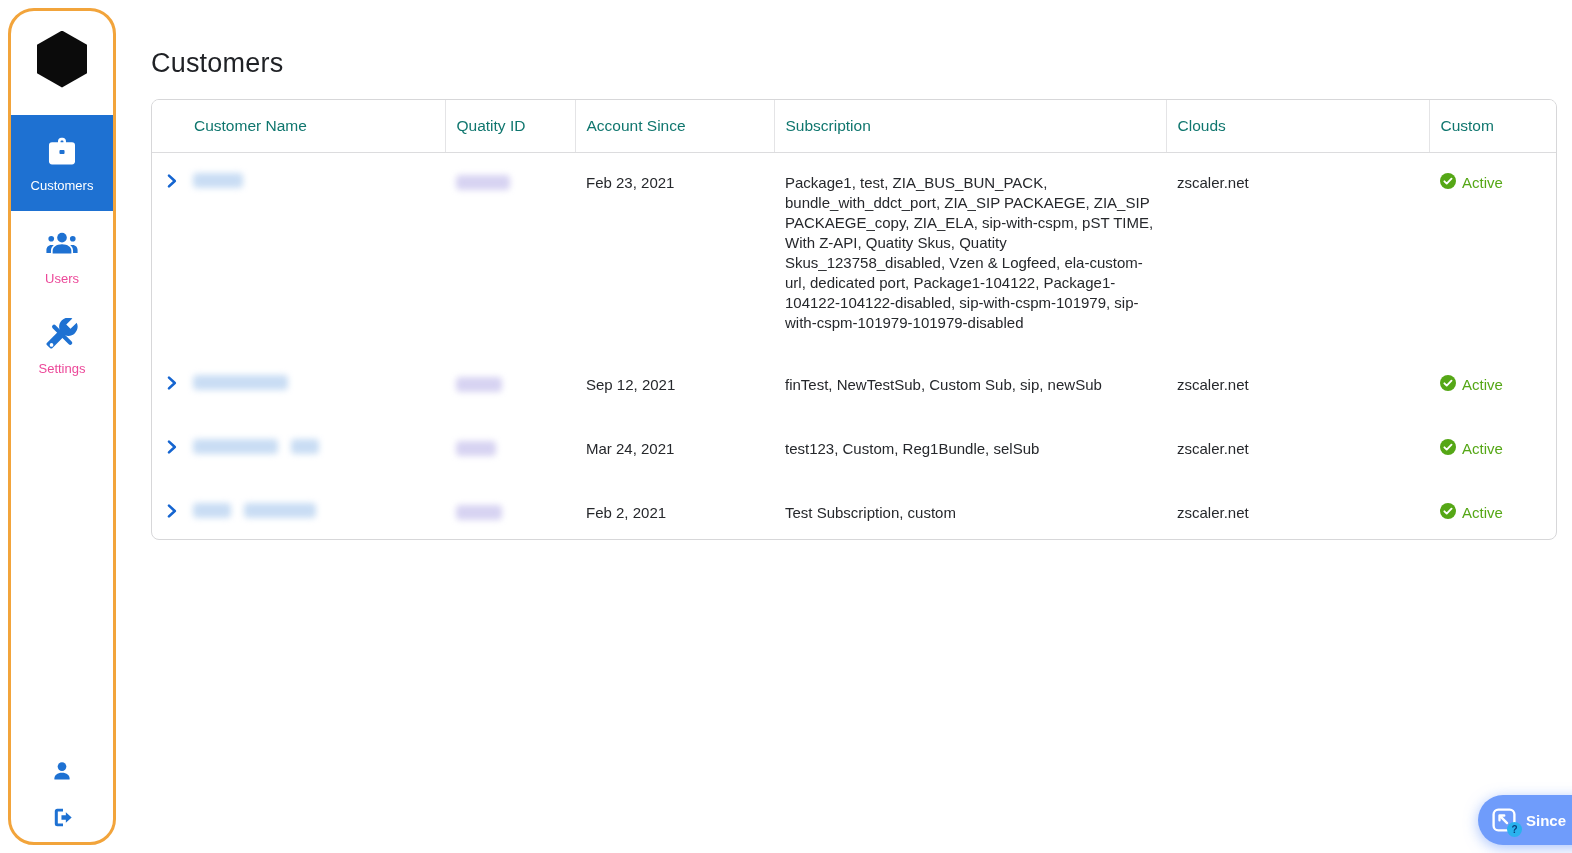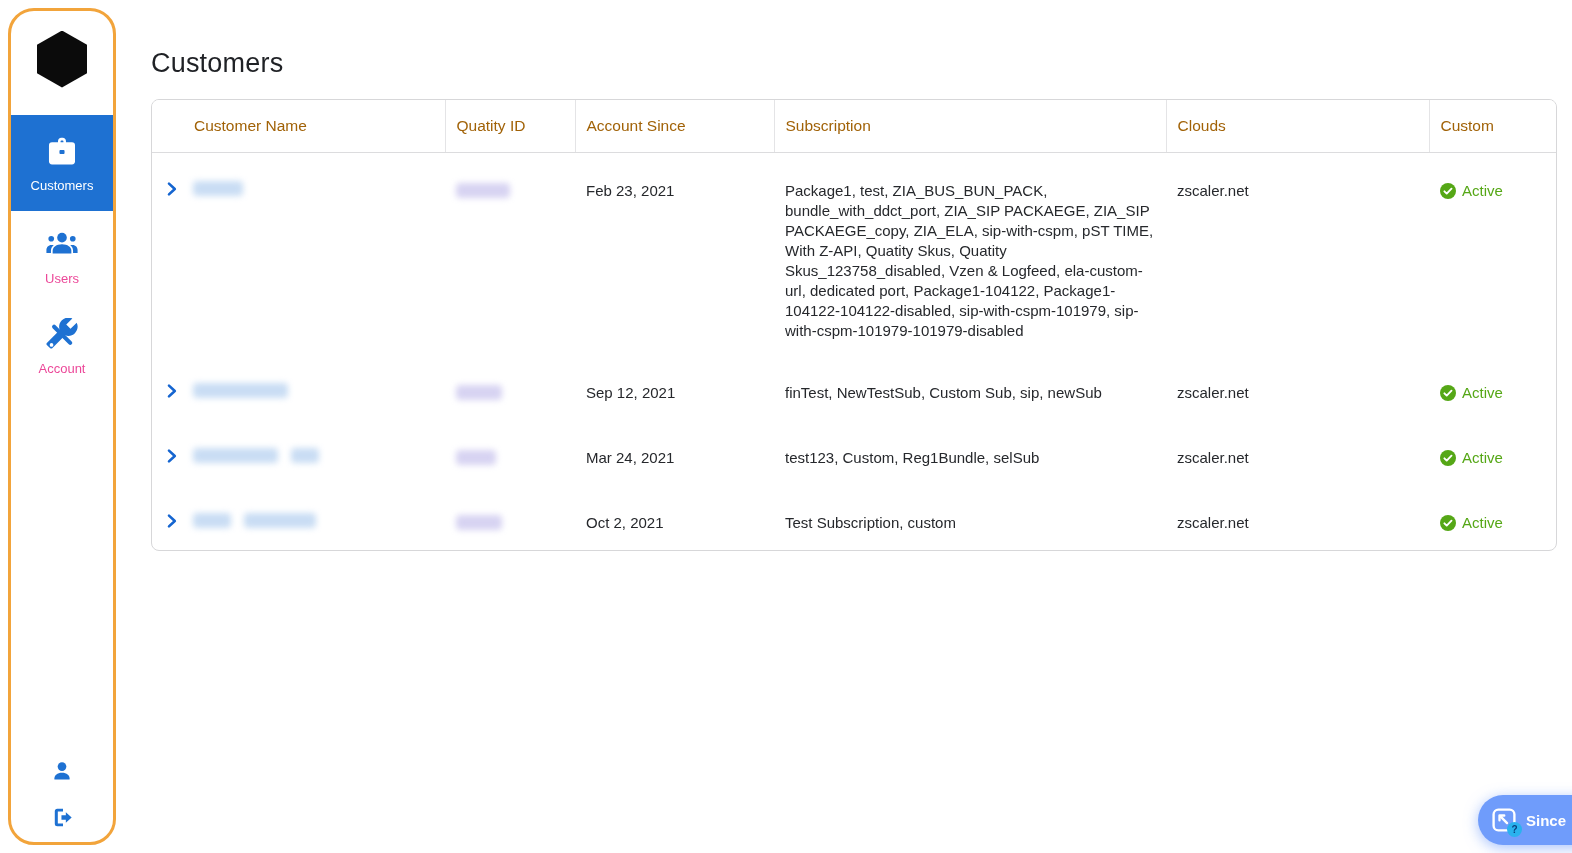--- a/index.html
+++ b/index.html
@@ -51,45 +51,45 @@
     margin:48px 0 20px;
     font-size:27px; font-weight:400; color:#1f2125; letter-spacing:0.2px;
   }
   .table-card {
     border:1px solid #d7d7d9; border-radius:8px;
     width:1406px; overflow:hidden; background:#fff;
   }
   table { border-collapse:collapse; width:100%; table-layout:fixed; }
   thead th {
     height:52px; text-align:left; vertical-align:middle;
-    font-weight:400; font-size:15.5px; color:#a16207;
+    font-weight:400; font-size:15.5px; color:#0f766e;
     padding:0 11px;
     border-bottom:1px solid #dcdcde;
     border-right:1px solid #e4e4e6;
     background:#fff;
   }
   thead th:last-child { border-right:none; }
   thead th:first-child { padding-left:42px; }
   tbody td {
     vertical-align:top;
     padding:10px 12px 32px 11px;
     font-size:15px; line-height:20px; color:#26282c;
   }
-  tbody tr:first-child td { padding-top:28px; }
+  tbody tr:first-child td { padding-top:20px; }
   tbody tr:last-child td { padding-bottom:14px; }
   .name-wrap { display:flex; align-items:center; gap:13px; padding-left:1px; }
   .chev { line-height:0; cursor:pointer; flex:0 0 auto; }
   .chev svg { width:16px; height:16px; }
   .redact {
     display:inline-block; height:15px; border-radius:4px;
     filter:blur(3px);
   }
   .redact-name { background:#c9ddf4; }
   .redact-acct { background:#d7d3f2; margin-top:2px; }
-  .status { display:inline-flex; align-items:center; gap:6px; color:#55a716; }
+  .status { display:inline-flex; gap:6px; color:#55a716; }
   .status svg { width:16px; height:16px; flex:0 0 auto; }
 
   
   .help-pill {
     position:absolute; right:-32px; bottom:8px;
     height:50px; width:126px;
     border:none; border-radius:25px;
     background:#6f9cfb; color:#ffffff;
     display:flex; align-items:center; gap:9px;
     padding:0 20px 0 13px;
@@ -134,21 +134,21 @@
     </svg>
     <span>Users</span>
   </div>
 
   <div class="nav-item">
     <svg viewBox="0 0 24 24">
       <rect x="10.7" y="2.5" width="2.9" height="19" rx="1.45" transform="rotate(-45 12 12)"></rect>
       <path d="M1.3 19c-.4-.4-.4-1 0-1.4l9.1-9.1c-.9-2.3-.4-5 1.5-6.9 2-2 5-2.4 7.4-1.3L15 4.6l3 3 4.4-4.3c1.2 2.4.7 5.4-1.3 7.4-1.9 1.9-4.6 2.4-6.9 1.5l-9.1 9.1c-.4.4-1 .4-1.4 0L1.3 19z"></path>
       <circle cx="4.6" cy="19" r="1.3" fill="#ffffff"></circle>
     </svg>
-    <span>Account</span>
+    <span>Settings</span>
   </div>
 
   <div class="sidebar-footer">
     <button class="icon-btn">
       <svg viewBox="0 0 24 24" width="26" height="26">
         <circle cx="12" cy="7" r="4"></circle>
         <path d="M12 12.6c-4.4 0-7 2.3-7 5.1V19h14v-1.3c0-2.8-2.6-5.1-7-5.1z"></path>
       </svg>
     </button>
     <button class="icon-btn">
@@ -252,21 +252,21 @@
             <td class="cell-name">
               <div class="name-wrap">
                 <span class="chev"><svg viewBox="0 0 16 16">
                     <path d="M5 2.6 L10.8 8 L5 13.4" fill="none" stroke="#1565d0" stroke-width="2.6" stroke-linecap="round" stroke-linejoin="round"></path>
                   </svg></span>
                 <span class="redact redact-name" style="width:38px"></span>
                 <span class="redact redact-name" style="width:72px"></span>
               </div>
             </td>
             <td><span class="redact redact-acct" style="width:46px"></span></td>
-            <td>Oct 2, 2021</td>
+            <td>Feb 2, 2021</td>
             <td>Test Subscription, custom</td>
             <td>zscaler.net</td>
             <td><span class="status">
                 <svg viewBox="0 0 16 16">
                   <circle cx="8" cy="8" r="8" fill="#55a716"></circle>
                   <path d="M4.4 8.3 l2.3 2.3 4.8-4.9" fill="none" stroke="#ffffff" stroke-width="1.9" stroke-linecap="round" stroke-linejoin="round"></path>
                 </svg>
                 <span>Active</span>
               </span></td>
           </tr>

